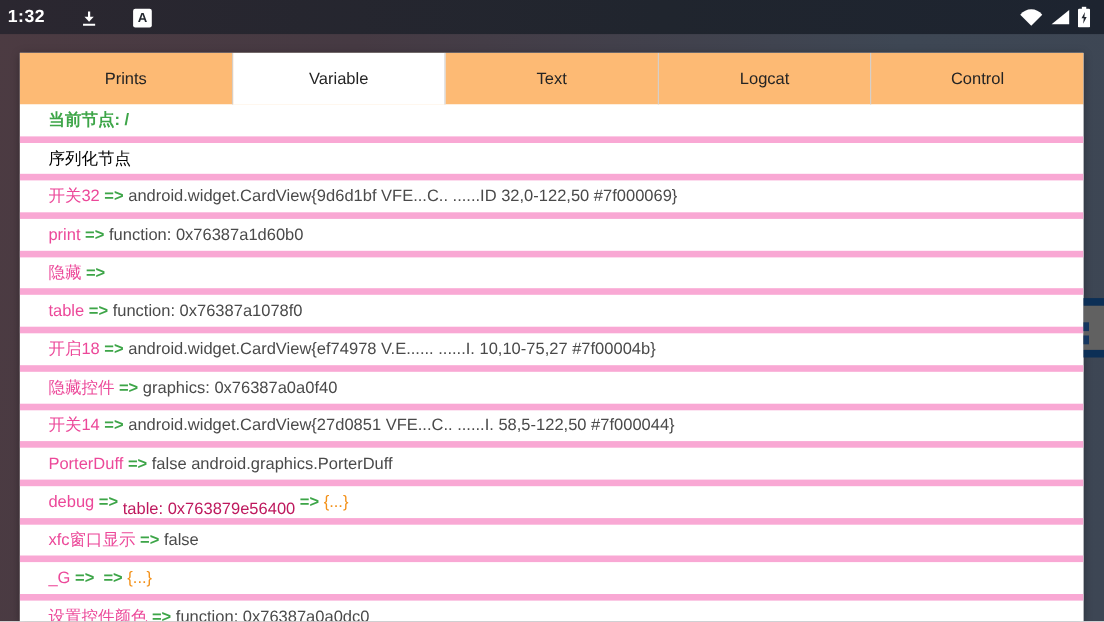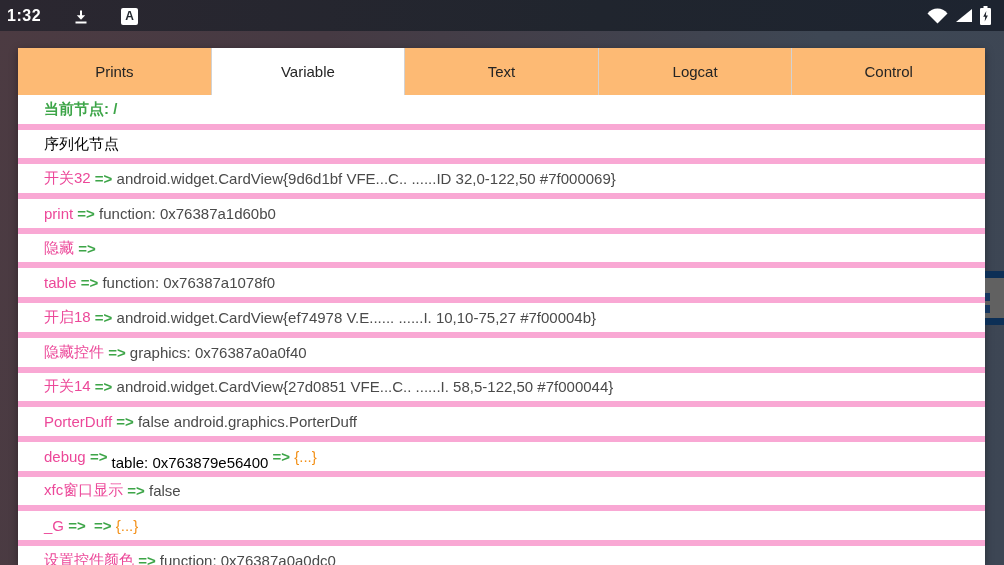--- a/index.html
+++ b/index.html
@@ -44,21 +44,21 @@
   #rows { background:#fff; }
   .row {
     height:34.7px; display:flex; align-items:center; padding-left:26px;
     border-bottom:6px solid #f9a8d4; font-size:15px; white-space:pre; overflow:hidden;
   }
   .seg-blue   { color:#ec4899; }
   .seg-green  { color:#3da548; font-weight:bold; }
   .seg-greenb { color:#3da548; font-weight:bold; }
   .seg-value  { color:#4a4a4a; }
   .seg-muted  { color:#000000; }
-  .seg-purple { color:#000000;margin-top:12px; }
+  .seg-purple { color:#be185d;margin-top:12px; }
   .seg-orange { color:#f39119; }
   
   #edge-peek { position:absolute; right:0; top:271px; width:19px; height:54px; }
   #edge-peek .bar { background:#0c2f56; height:7px; width:19px; }
   #edge-peek .body { background:#616161; height:40px; width:19px; position:relative; }
   #edge-peek .dot { position:absolute; left:0; width:5px; height:8px; background:#15365f; }
 </style>
 </head>
 <body>
 

